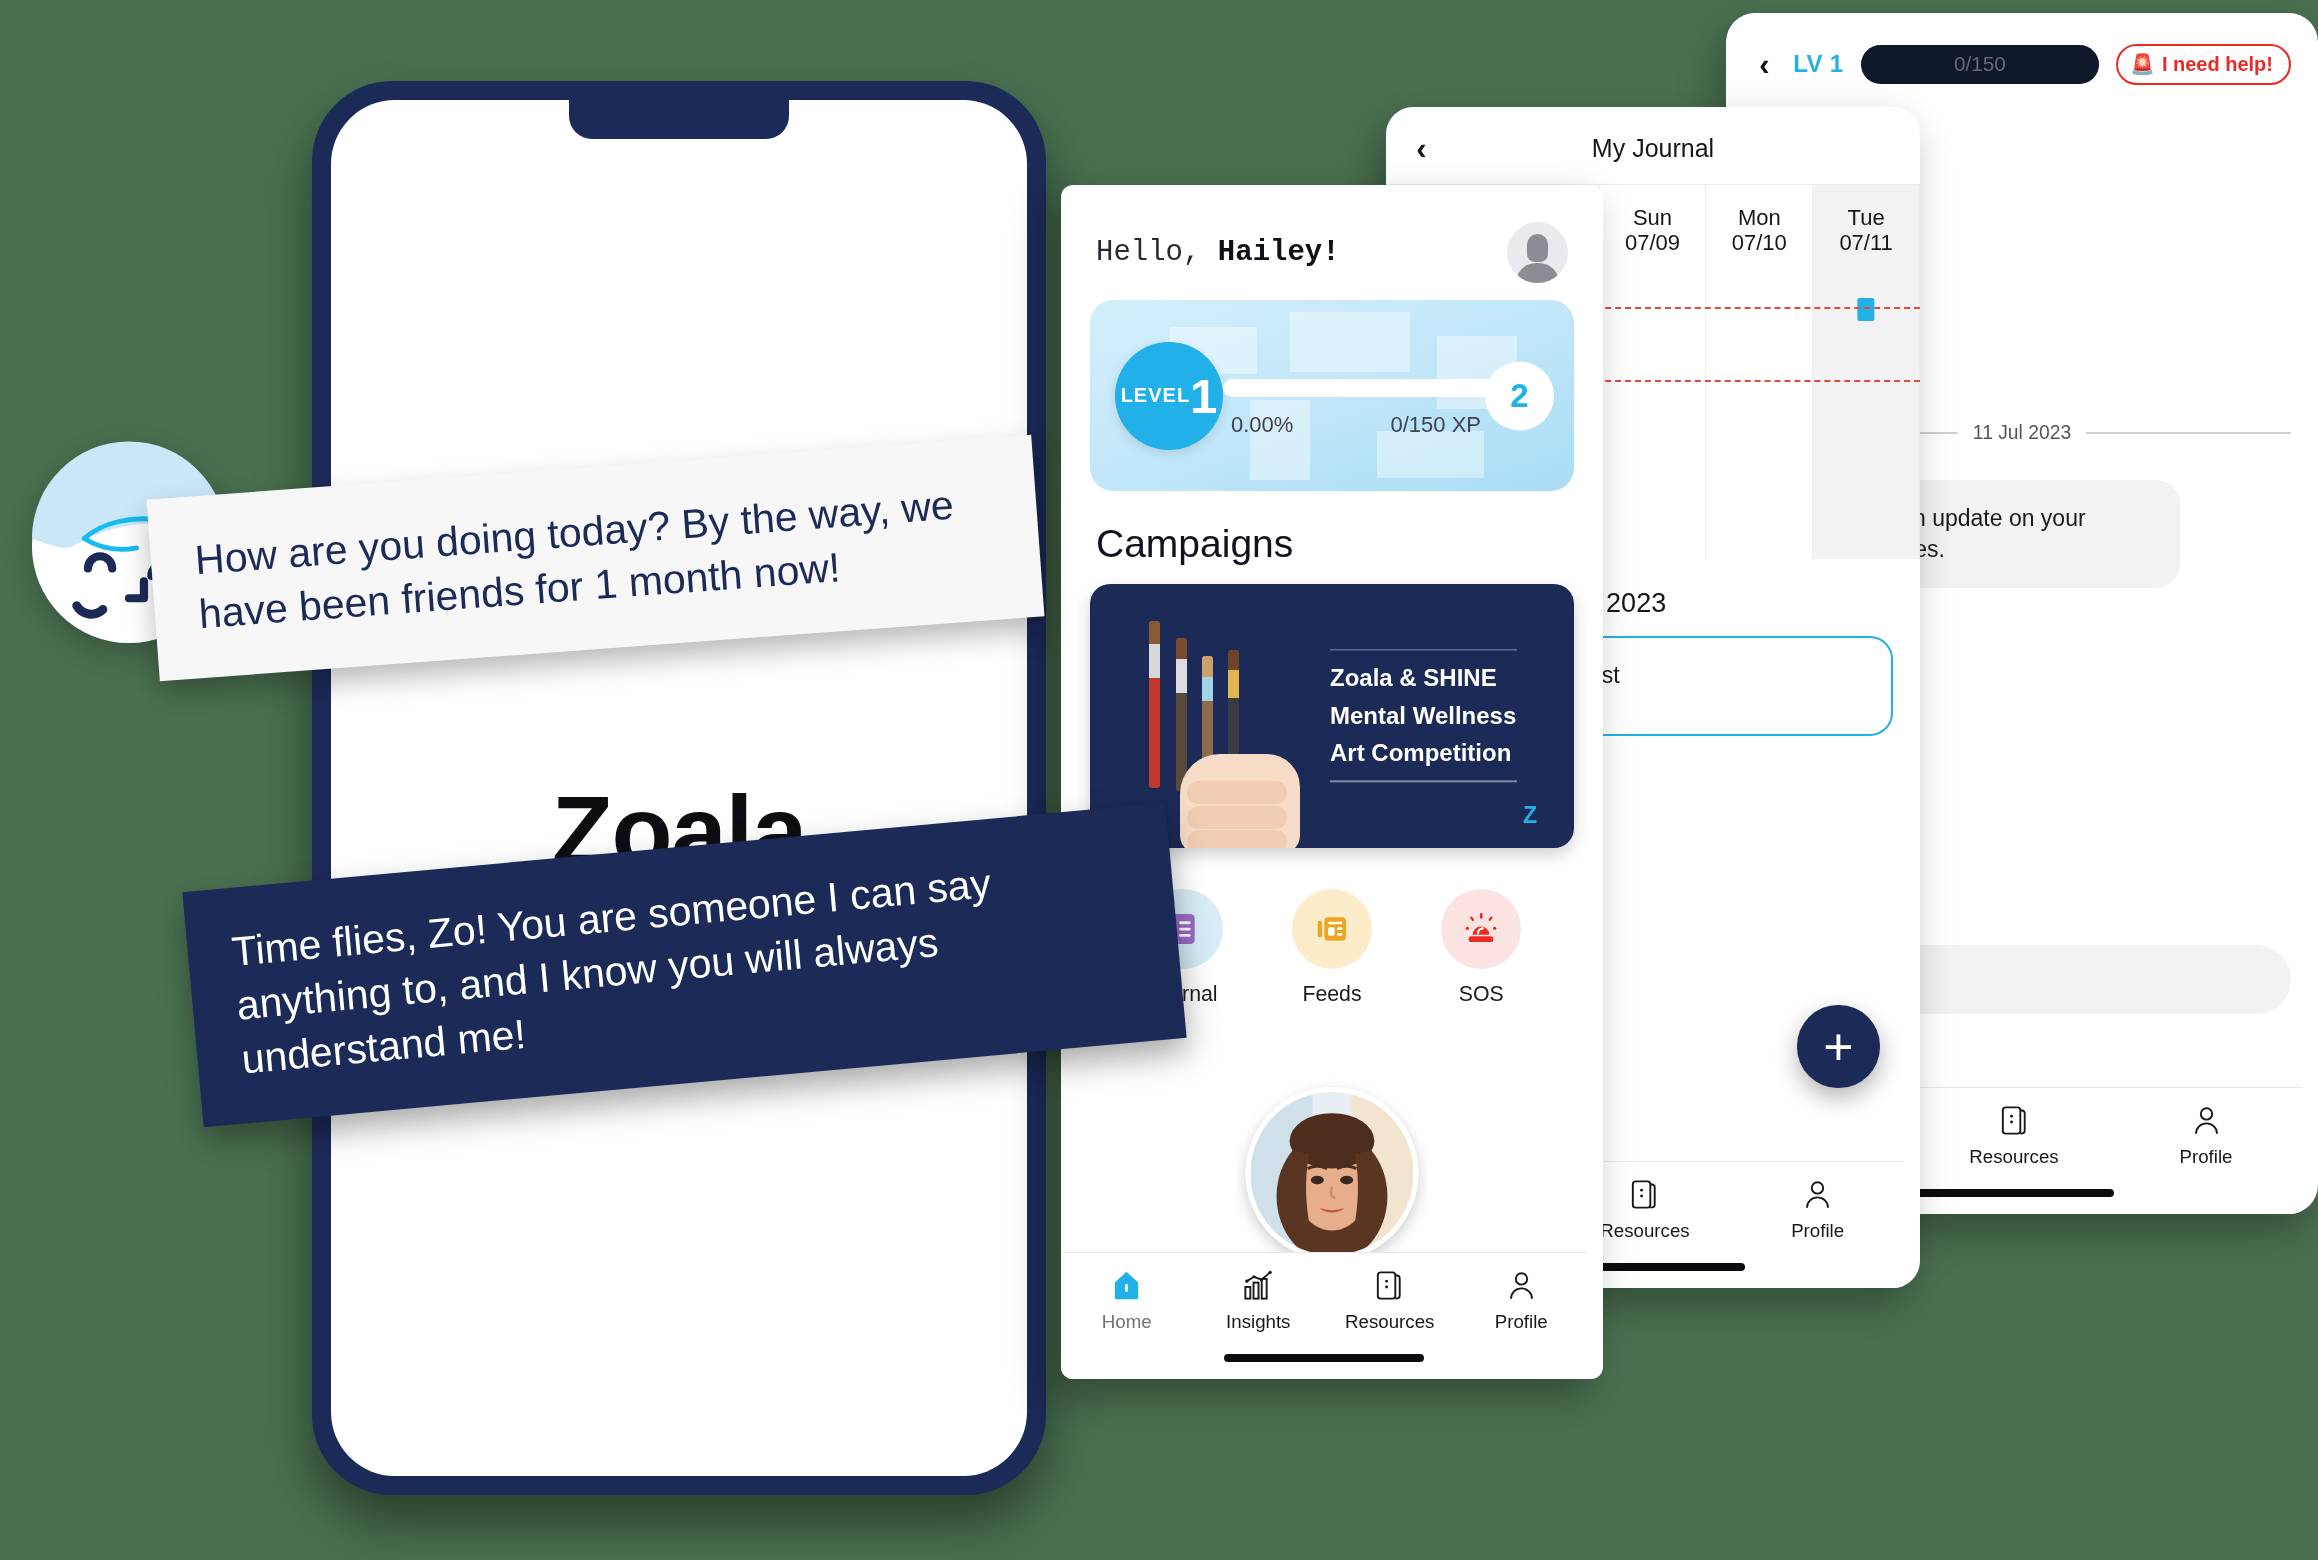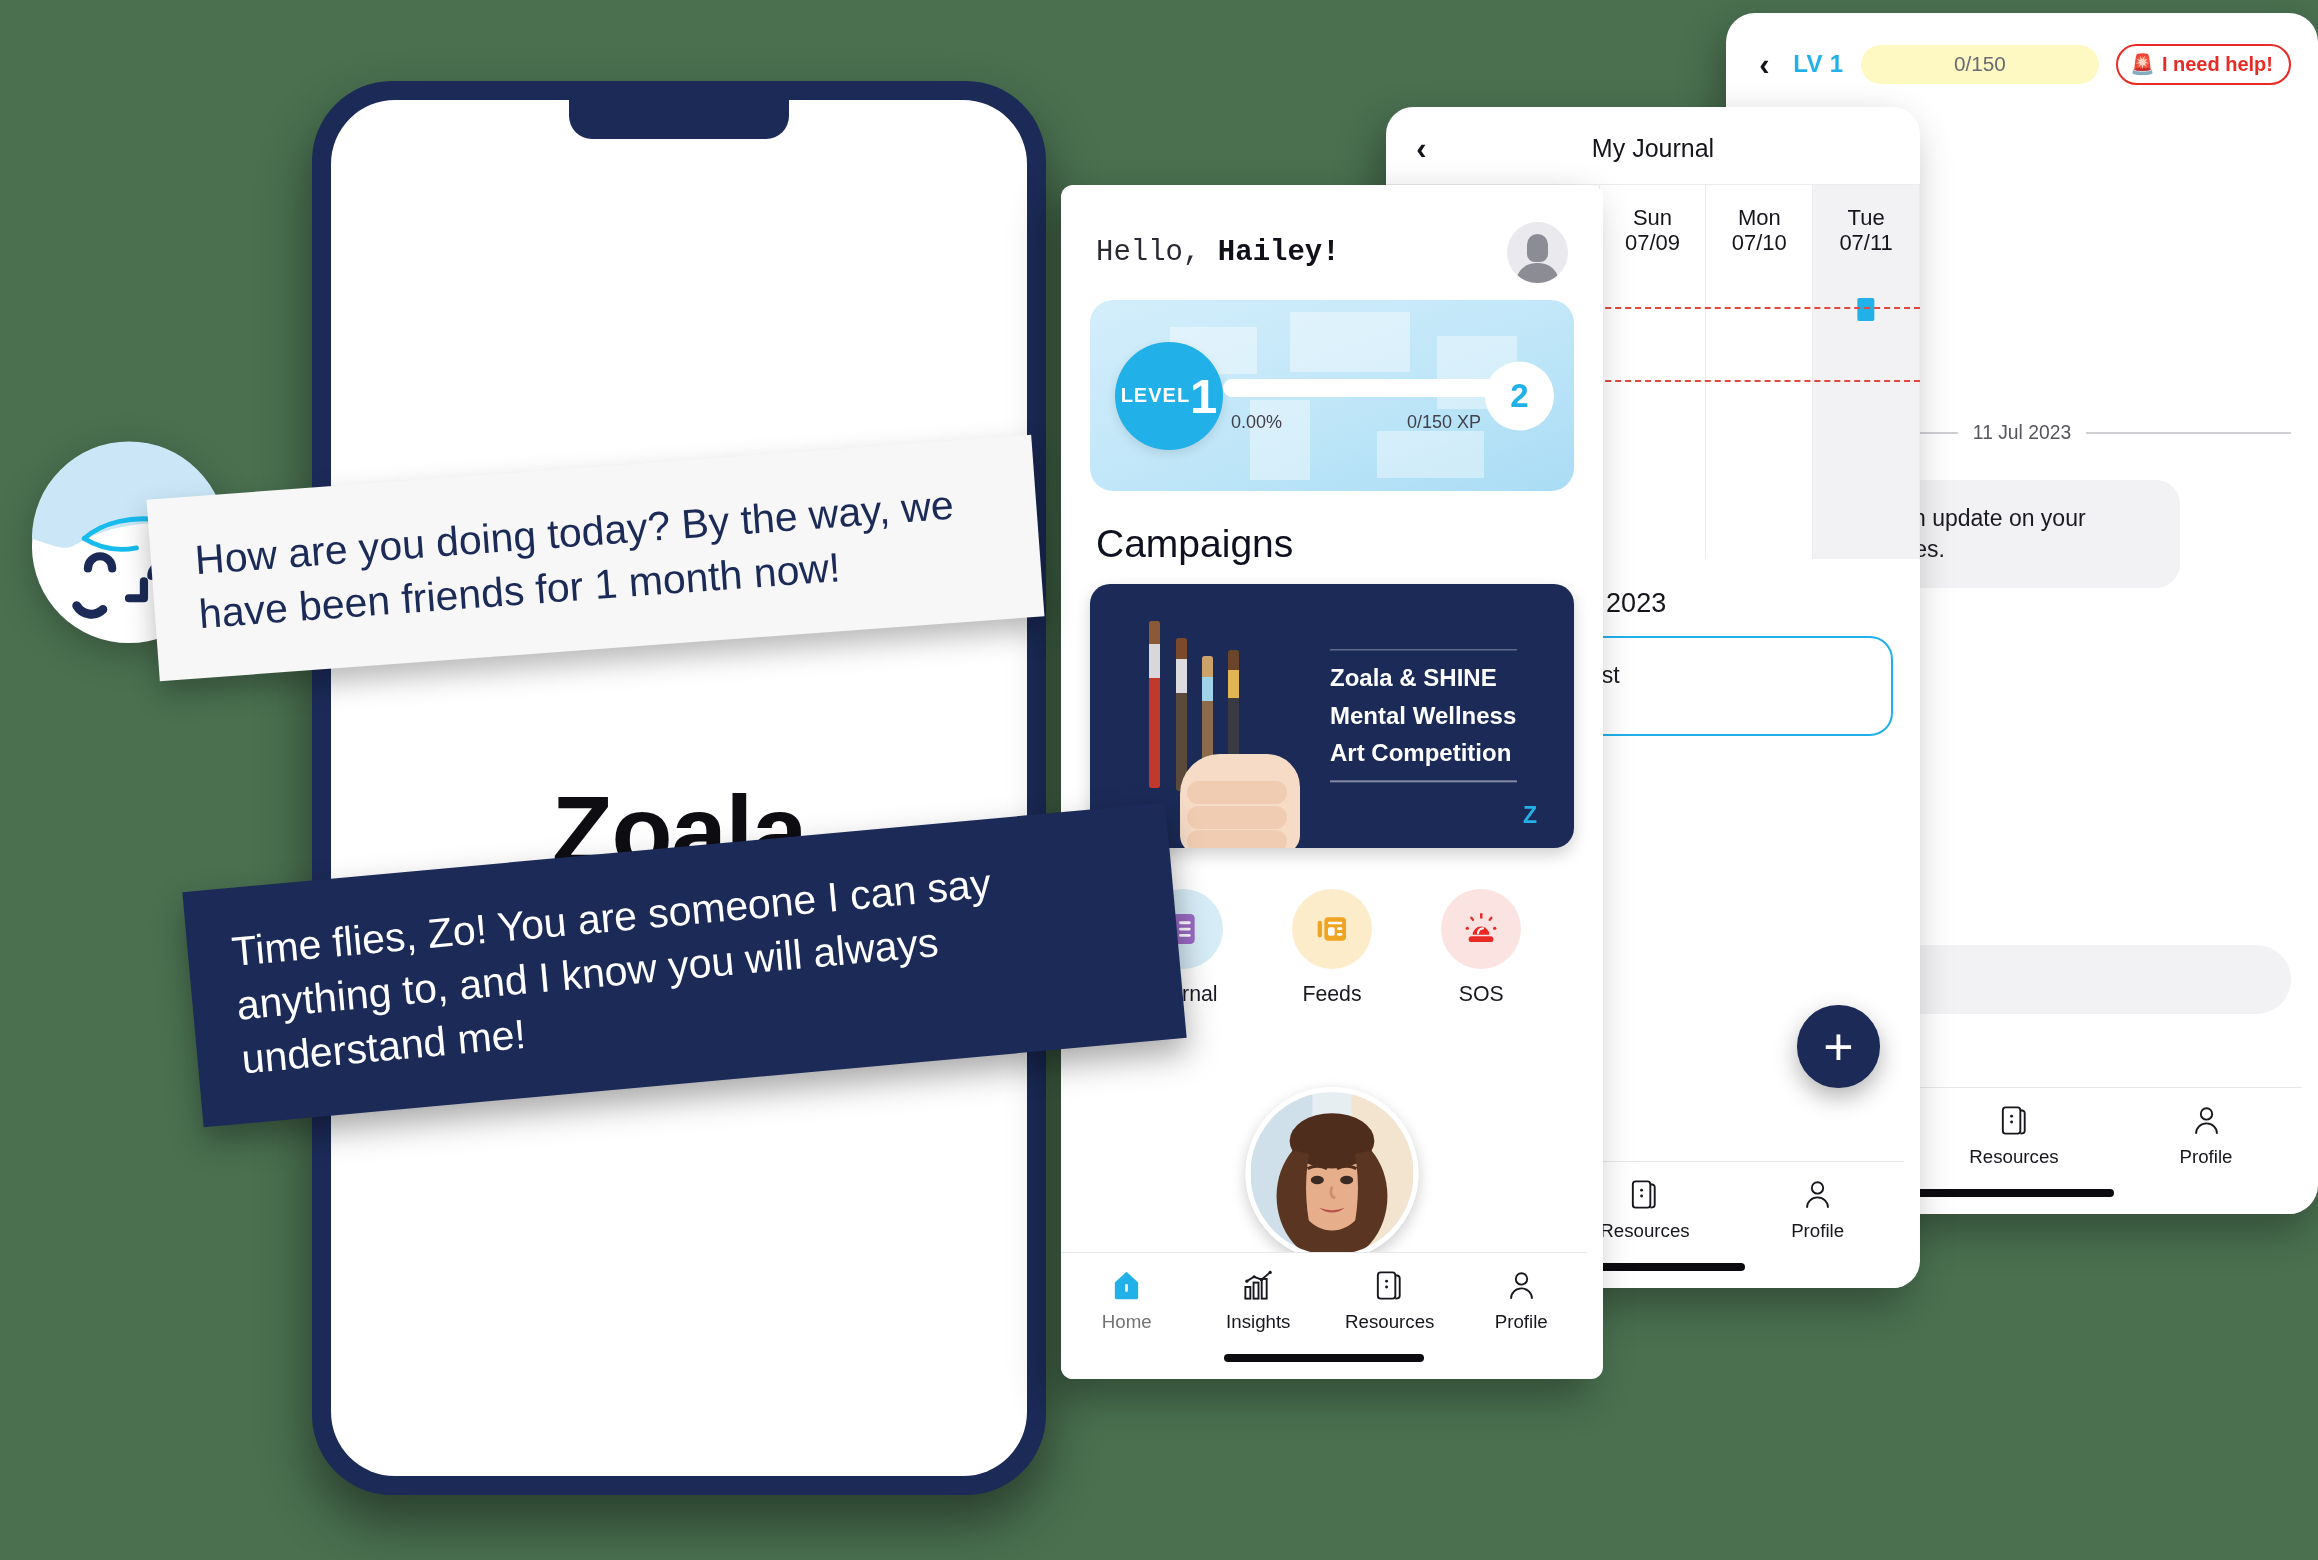--- a/index.html
+++ b/index.html
@@ -52,21 +52,21 @@
   #phone-chat .chat-topbar {
     display: flex; align-items: center; gap: 17.3px;
     padding: 31px 27px 17.3px 27px;
   }
   .chev-back {
     font-size: 31px; line-height: 1; color: #13131a; font-weight: 700;
     width: 23px; text-align: center;
   }
   .lv-label { font-size: 24px; font-weight: 700; color: #22b0e8; letter-spacing: 0.3px; }
   .xp-pill {
-    flex: 1; height: 39px; background: #fef9c3; border-radius: 20px;
+    flex: 1; height: 39px; background: #0f172a; border-radius: 20px;
     display: flex; align-items: center; justify-content: center;
     font-size: 20.7px; color: #6a6a72;
   }
   .help-btn {
     display: flex; align-items: center; gap: 6.7px;
     border: 2px solid #ea2a24; border-radius: 27px;
     padding: 6.7px 16px 6.7px 12px;
     color: #ea2a24; font-size: 20px; font-weight: 600; white-space: nowrap;
   }
   .siren-emoji { font-size: 20px; line-height: 1; }
@@ -187,21 +187,21 @@
   }
   .next-level {
     position: absolute; right: 20px; top: 50%; transform: translateY(-50%);
     width: 69px; height: 69px; border-radius: 35px; background: #fff;
     display: flex; align-items: center; justify-content: center;
     color: #22b0e8; font-size: 33px; font-weight: 700;
   }
   .xp-meta {
     position: absolute; left: 141px; right: 93px; top: 112px;
     display: flex; justify-content: space-between;
-    font-size: 18px; color: #41414a;
+    font-size: 22px; color: #41414a;
   }
   .section-title { font-size: 39px; font-weight: 400; color: #0f1020; padding: 31px 35px 0 35px; }
 
   .promo-card {
     margin: 17.3px 29px 0 29px; height: 264px; border-radius: 20px;
     background: #1b2a57; position: relative; overflow: hidden;
     box-shadow: 0 6.7px 16px rgba(0,0,0,.18);
   }
   .promo-text {
     position: absolute; left: 240px; top: 50%; transform: translateY(-50%);

